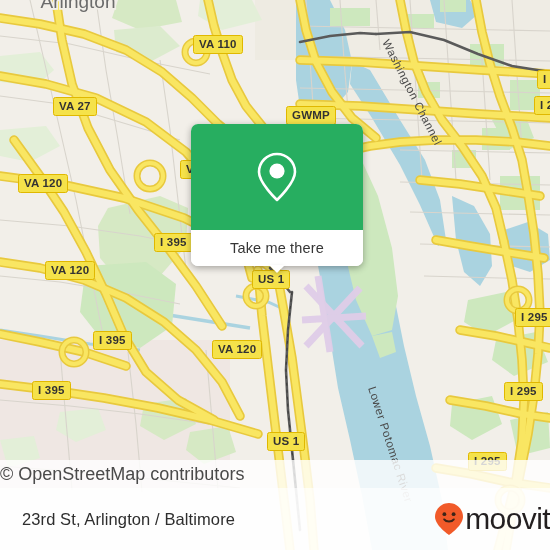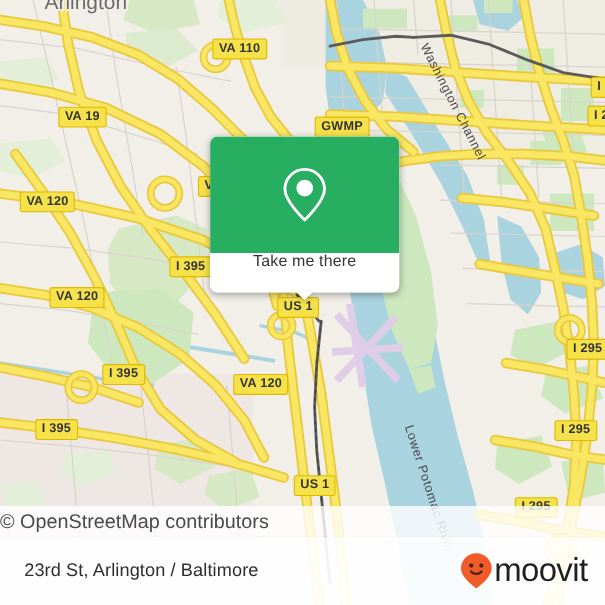--- a/index.html
+++ b/index.html
@@ -46,21 +46,21 @@
     height: 106px;
     background: #27AE60;
     display: flex;
     align-items: center;
     justify-content: center;
   }
   #card-label {
     height: 36px;
     background: #ffffff;
     display: flex;
-    align-items: flex-start;
+    align-items: center;
     justify-content: center;
     font-size: 14.5px;
     color: #353535;
     letter-spacing: 0.15px;
   }
   #card-tail {
     position: absolute;
     left: 50%;
     bottom: -7px;
     margin-left: -8px;
@@ -106,21 +106,20 @@
   #footer-title {
     padding-left: 22px;
     font-size: 16.5px;
     color: #2e2e2e;
     letter-spacing: 0.1px;
     z-index: 2;
   }
   #brand {
     display: flex;
     align-items: flex-end;
-    padding-right: 16px;
     z-index: 2;
   }
   #brand-word {
     font-size: 30px;
     color: #231f20;
     letter-spacing: -0.6px;
     margin-left: 1px;
     font-weight: 400;
   }
 </style>
@@ -352,21 +351,21 @@
 
         <text id="lbl-place-0" x="78" y="8" font-size="19" fill="#6B6B6B" text-anchor="middle" stroke="#F2EFE9" stroke-width="3.5" paint-order="stroke">Arlington</text>
 
         <text id="lbl-water-0" font-size="11.5" fill="#4a4a4a" letter-spacing="0.6" transform="translate(382,42) rotate(63)">Washington Channel</text>
         <text id="lbl-water-1" font-size="11.5" fill="#4a4a4a" letter-spacing="0.6" transform="translate(368,388) rotate(72)">Lower Potomac River</text>
       </g>
     </svg>
 
     <div id="shields" style="position:absolute;left:0;top:0;width:550px;height:550px;">
         <div style="position: absolute; left: 193px; top: 35px; background: rgb(245, 226, 74); color: rgb(51, 51, 51); border: 1.3px solid rgb(224, 184, 0); border-radius: 2.5px; font: bold 11.5px / 1.15 &quot;Liberation Sans&quot;, sans-serif; padding: 1.5px 5px 2px; white-space: nowrap; letter-spacing: 0.2px;">VA 110</div>
-        <div style="position: absolute; left: 53px; top: 97px; background: rgb(245, 226, 74); color: rgb(51, 51, 51); border: 1.3px solid rgb(224, 184, 0); border-radius: 2.5px; font: bold 11.5px / 1.15 &quot;Liberation Sans&quot;, sans-serif; padding: 1.5px 5px 2px; white-space: nowrap; letter-spacing: 0.2px;">VA 19</div>
+        <div style="position: absolute; left: 53px; top: 97px; background: rgb(245, 226, 74); color: rgb(51, 51, 51); border: 1.3px solid rgb(224, 184, 0); border-radius: 2.5px; font: bold 11.5px / 1.15 &quot;Liberation Sans&quot;, sans-serif; padding: 1.5px 5px 2px; white-space: nowrap; letter-spacing: 0.2px;">VA 27</div>
         <div style="position: absolute; left: 286px; top: 106px; background: rgb(245, 226, 74); color: rgb(51, 51, 51); border: 1.3px solid rgb(224, 184, 0); border-radius: 2.5px; font: bold 11.5px / 1.15 &quot;Liberation Sans&quot;, sans-serif; padding: 1.5px 5px 2px; white-space: nowrap; letter-spacing: 0.2px;">GWMP</div>
         <div style="position: absolute; left: 18px; top: 174px; background: rgb(245, 226, 74); color: rgb(51, 51, 51); border: 1.3px solid rgb(224, 184, 0); border-radius: 2.5px; font: bold 11.5px / 1.15 &quot;Liberation Sans&quot;, sans-serif; padding: 1.5px 5px 2px; white-space: nowrap; letter-spacing: 0.2px;">VA 120</div>
         <div style="position: absolute; left: 180px; top: 160px; background: rgb(245, 226, 74); color: rgb(51, 51, 51); border: 1.3px solid rgb(224, 184, 0); border-radius: 2.5px; font: bold 11.5px / 1.15 &quot;Liberation Sans&quot;, sans-serif; padding: 1.5px 5px 2px; white-space: nowrap; letter-spacing: 0.2px;">VA 244</div>
         <div style="position: absolute; left: 154px; top: 233px; background: rgb(245, 226, 74); color: rgb(51, 51, 51); border: 1.3px solid rgb(224, 184, 0); border-radius: 2.5px; font: bold 11.5px / 1.15 &quot;Liberation Sans&quot;, sans-serif; padding: 1.5px 5px 2px; white-space: nowrap; letter-spacing: 0.2px;">I 395</div>
         <div style="position: absolute; left: 45px; top: 261px; background: rgb(245, 226, 74); color: rgb(51, 51, 51); border: 1.3px solid rgb(224, 184, 0); border-radius: 2.5px; font: bold 11.5px / 1.15 &quot;Liberation Sans&quot;, sans-serif; padding: 1.5px 5px 2px; white-space: nowrap; letter-spacing: 0.2px;">VA 120</div>
         <div style="position: absolute; left: 252px; top: 270px; background: rgb(245, 226, 74); color: rgb(51, 51, 51); border: 1.3px solid rgb(224, 184, 0); border-radius: 2.5px; font: bold 11.5px / 1.15 &quot;Liberation Sans&quot;, sans-serif; padding: 1.5px 5px 2px; white-space: nowrap; letter-spacing: 0.2px;">US 1</div>
         <div style="position: absolute; left: 93px; top: 331px; background: rgb(245, 226, 74); color: rgb(51, 51, 51); border: 1.3px solid rgb(224, 184, 0); border-radius: 2.5px; font: bold 11.5px / 1.15 &quot;Liberation Sans&quot;, sans-serif; padding: 1.5px 5px 2px; white-space: nowrap; letter-spacing: 0.2px;">I 395</div>
         <div style="position: absolute; left: 212px; top: 340px; background: rgb(245, 226, 74); color: rgb(51, 51, 51); border: 1.3px solid rgb(224, 184, 0); border-radius: 2.5px; font: bold 11.5px / 1.15 &quot;Liberation Sans&quot;, sans-serif; padding: 1.5px 5px 2px; white-space: nowrap; letter-spacing: 0.2px;">VA 120</div>
         <div style="position: absolute; left: 32px; top: 381px; background: rgb(245, 226, 74); color: rgb(51, 51, 51); border: 1.3px solid rgb(224, 184, 0); border-radius: 2.5px; font: bold 11.5px / 1.15 &quot;Liberation Sans&quot;, sans-serif; padding: 1.5px 5px 2px; white-space: nowrap; letter-spacing: 0.2px;">I 395</div>
         <div style="position: absolute; left: 267px; top: 432px; background: rgb(245, 226, 74); color: rgb(51, 51, 51); border: 1.3px solid rgb(224, 184, 0); border-radius: 2.5px; font: bold 11.5px / 1.15 &quot;Liberation Sans&quot;, sans-serif; padding: 1.5px 5px 2px; white-space: nowrap; letter-spacing: 0.2px;">US 1</div>

